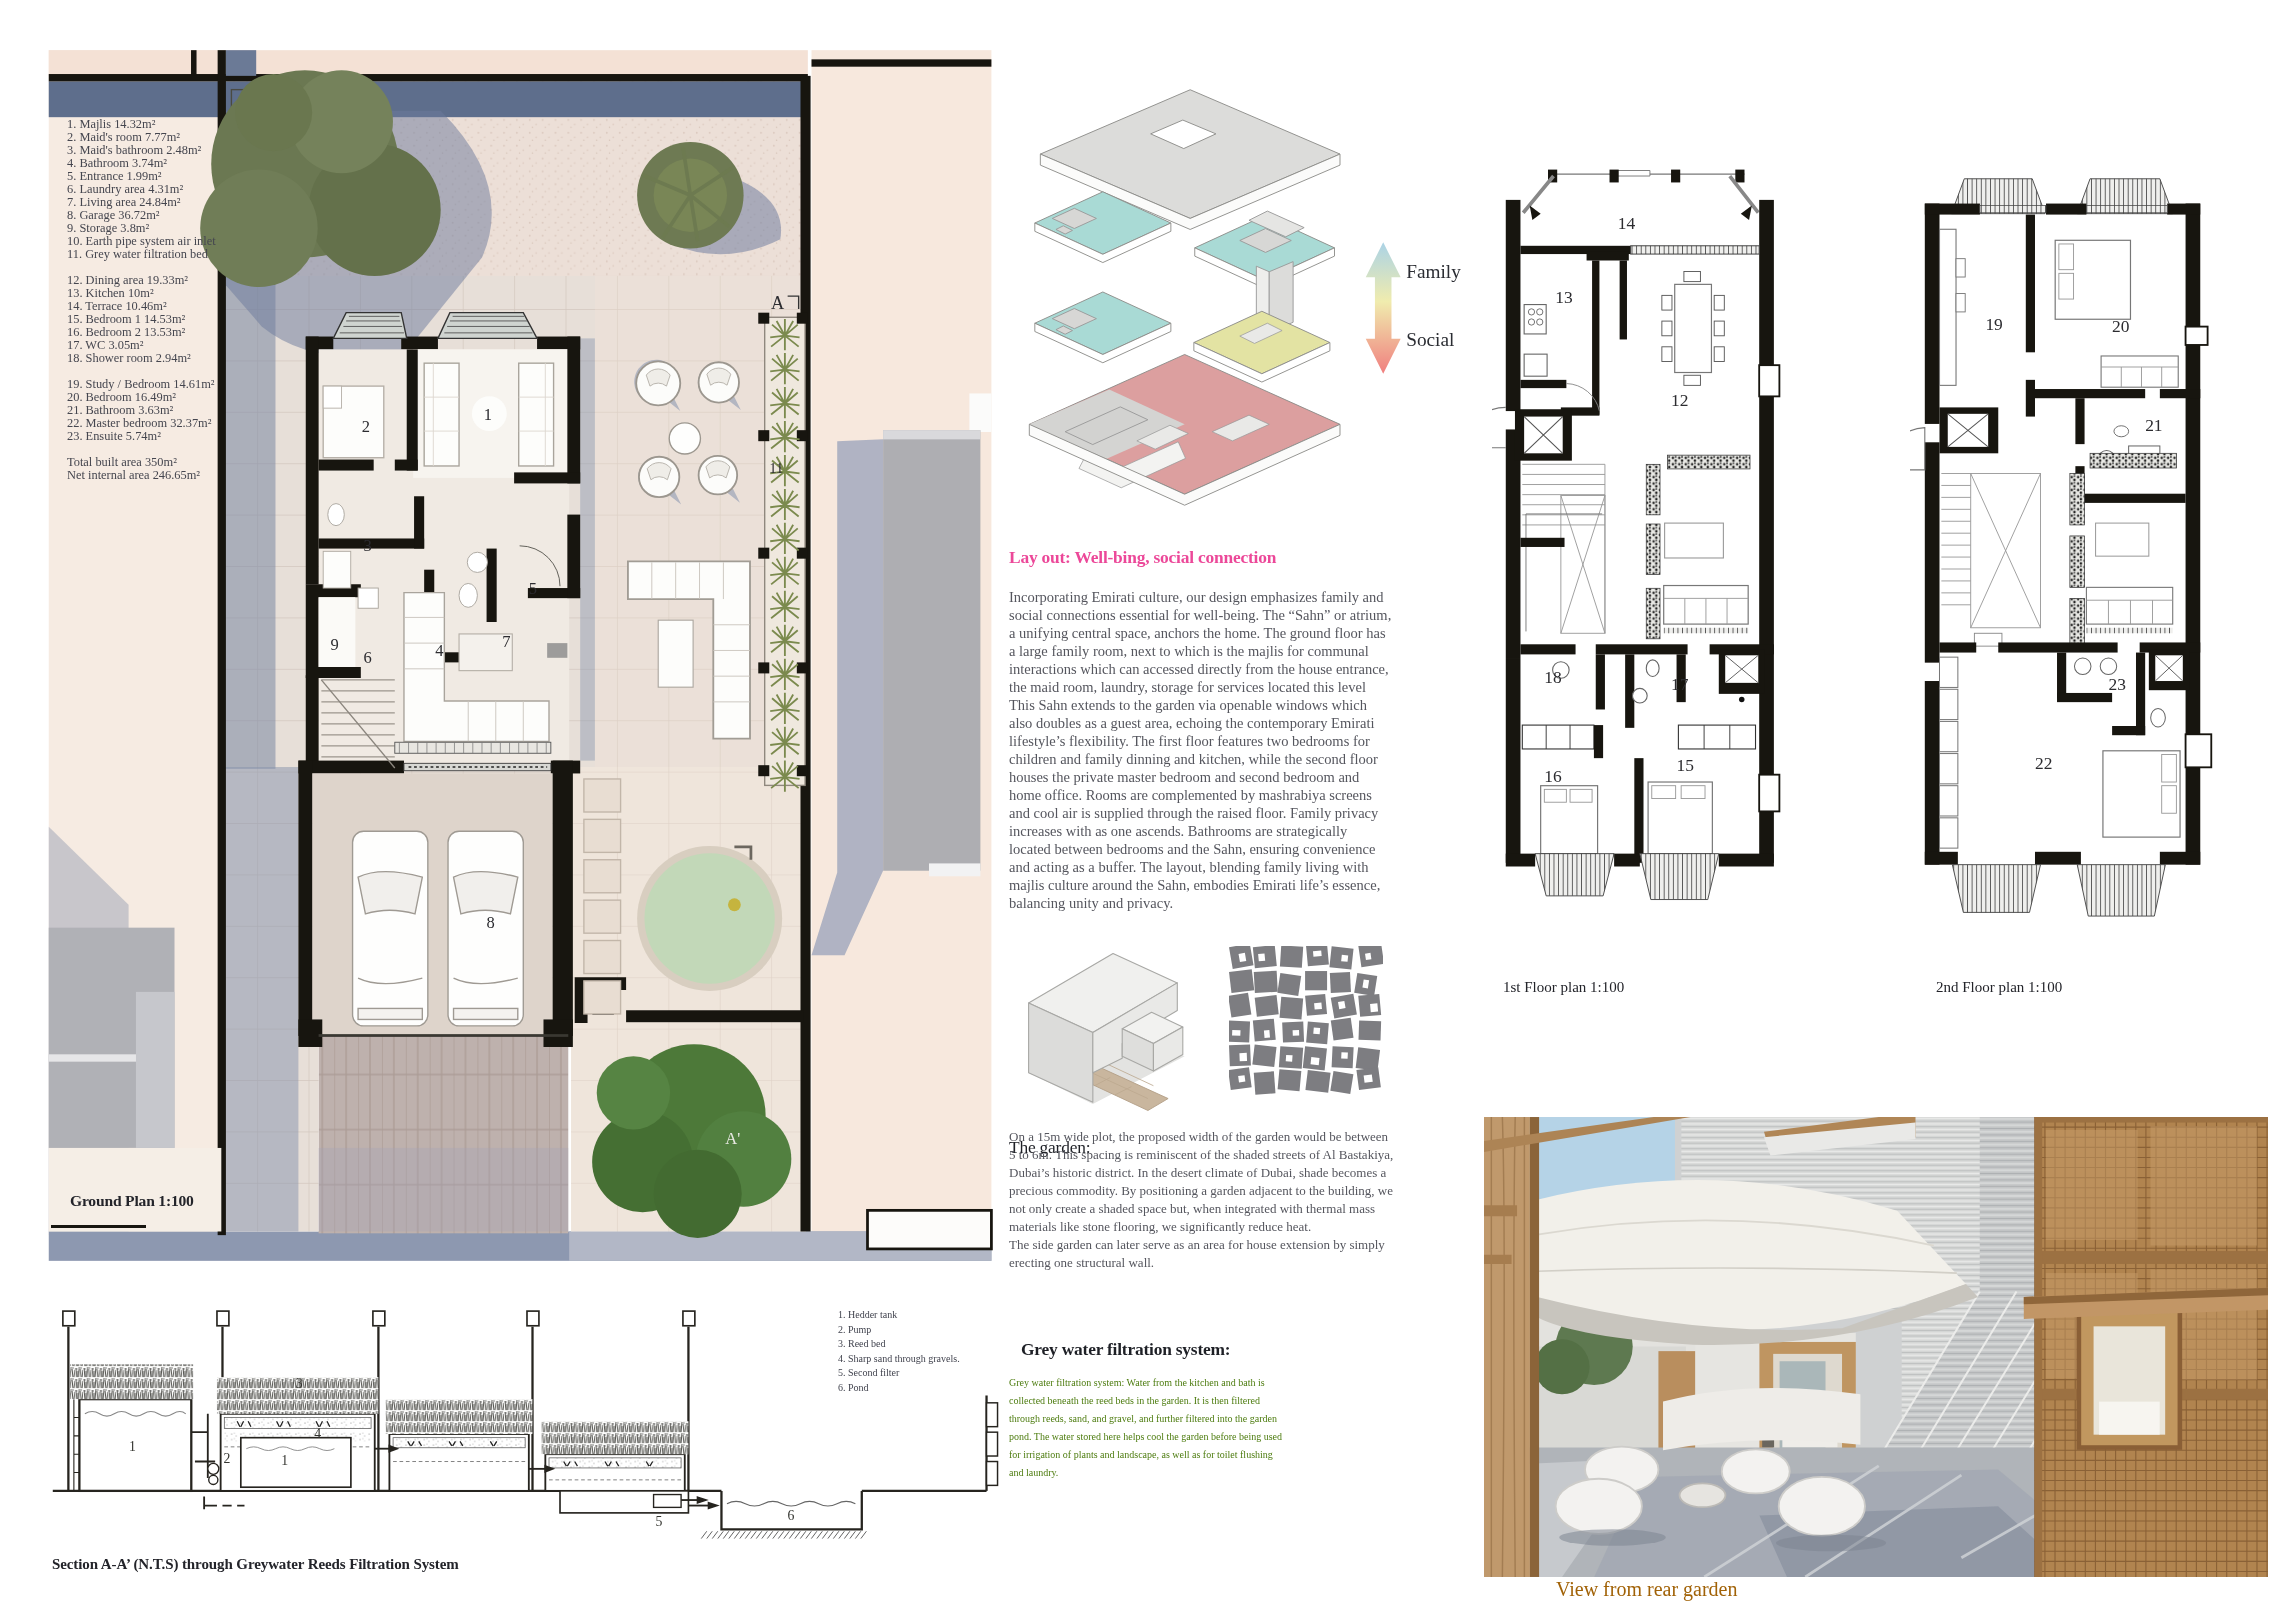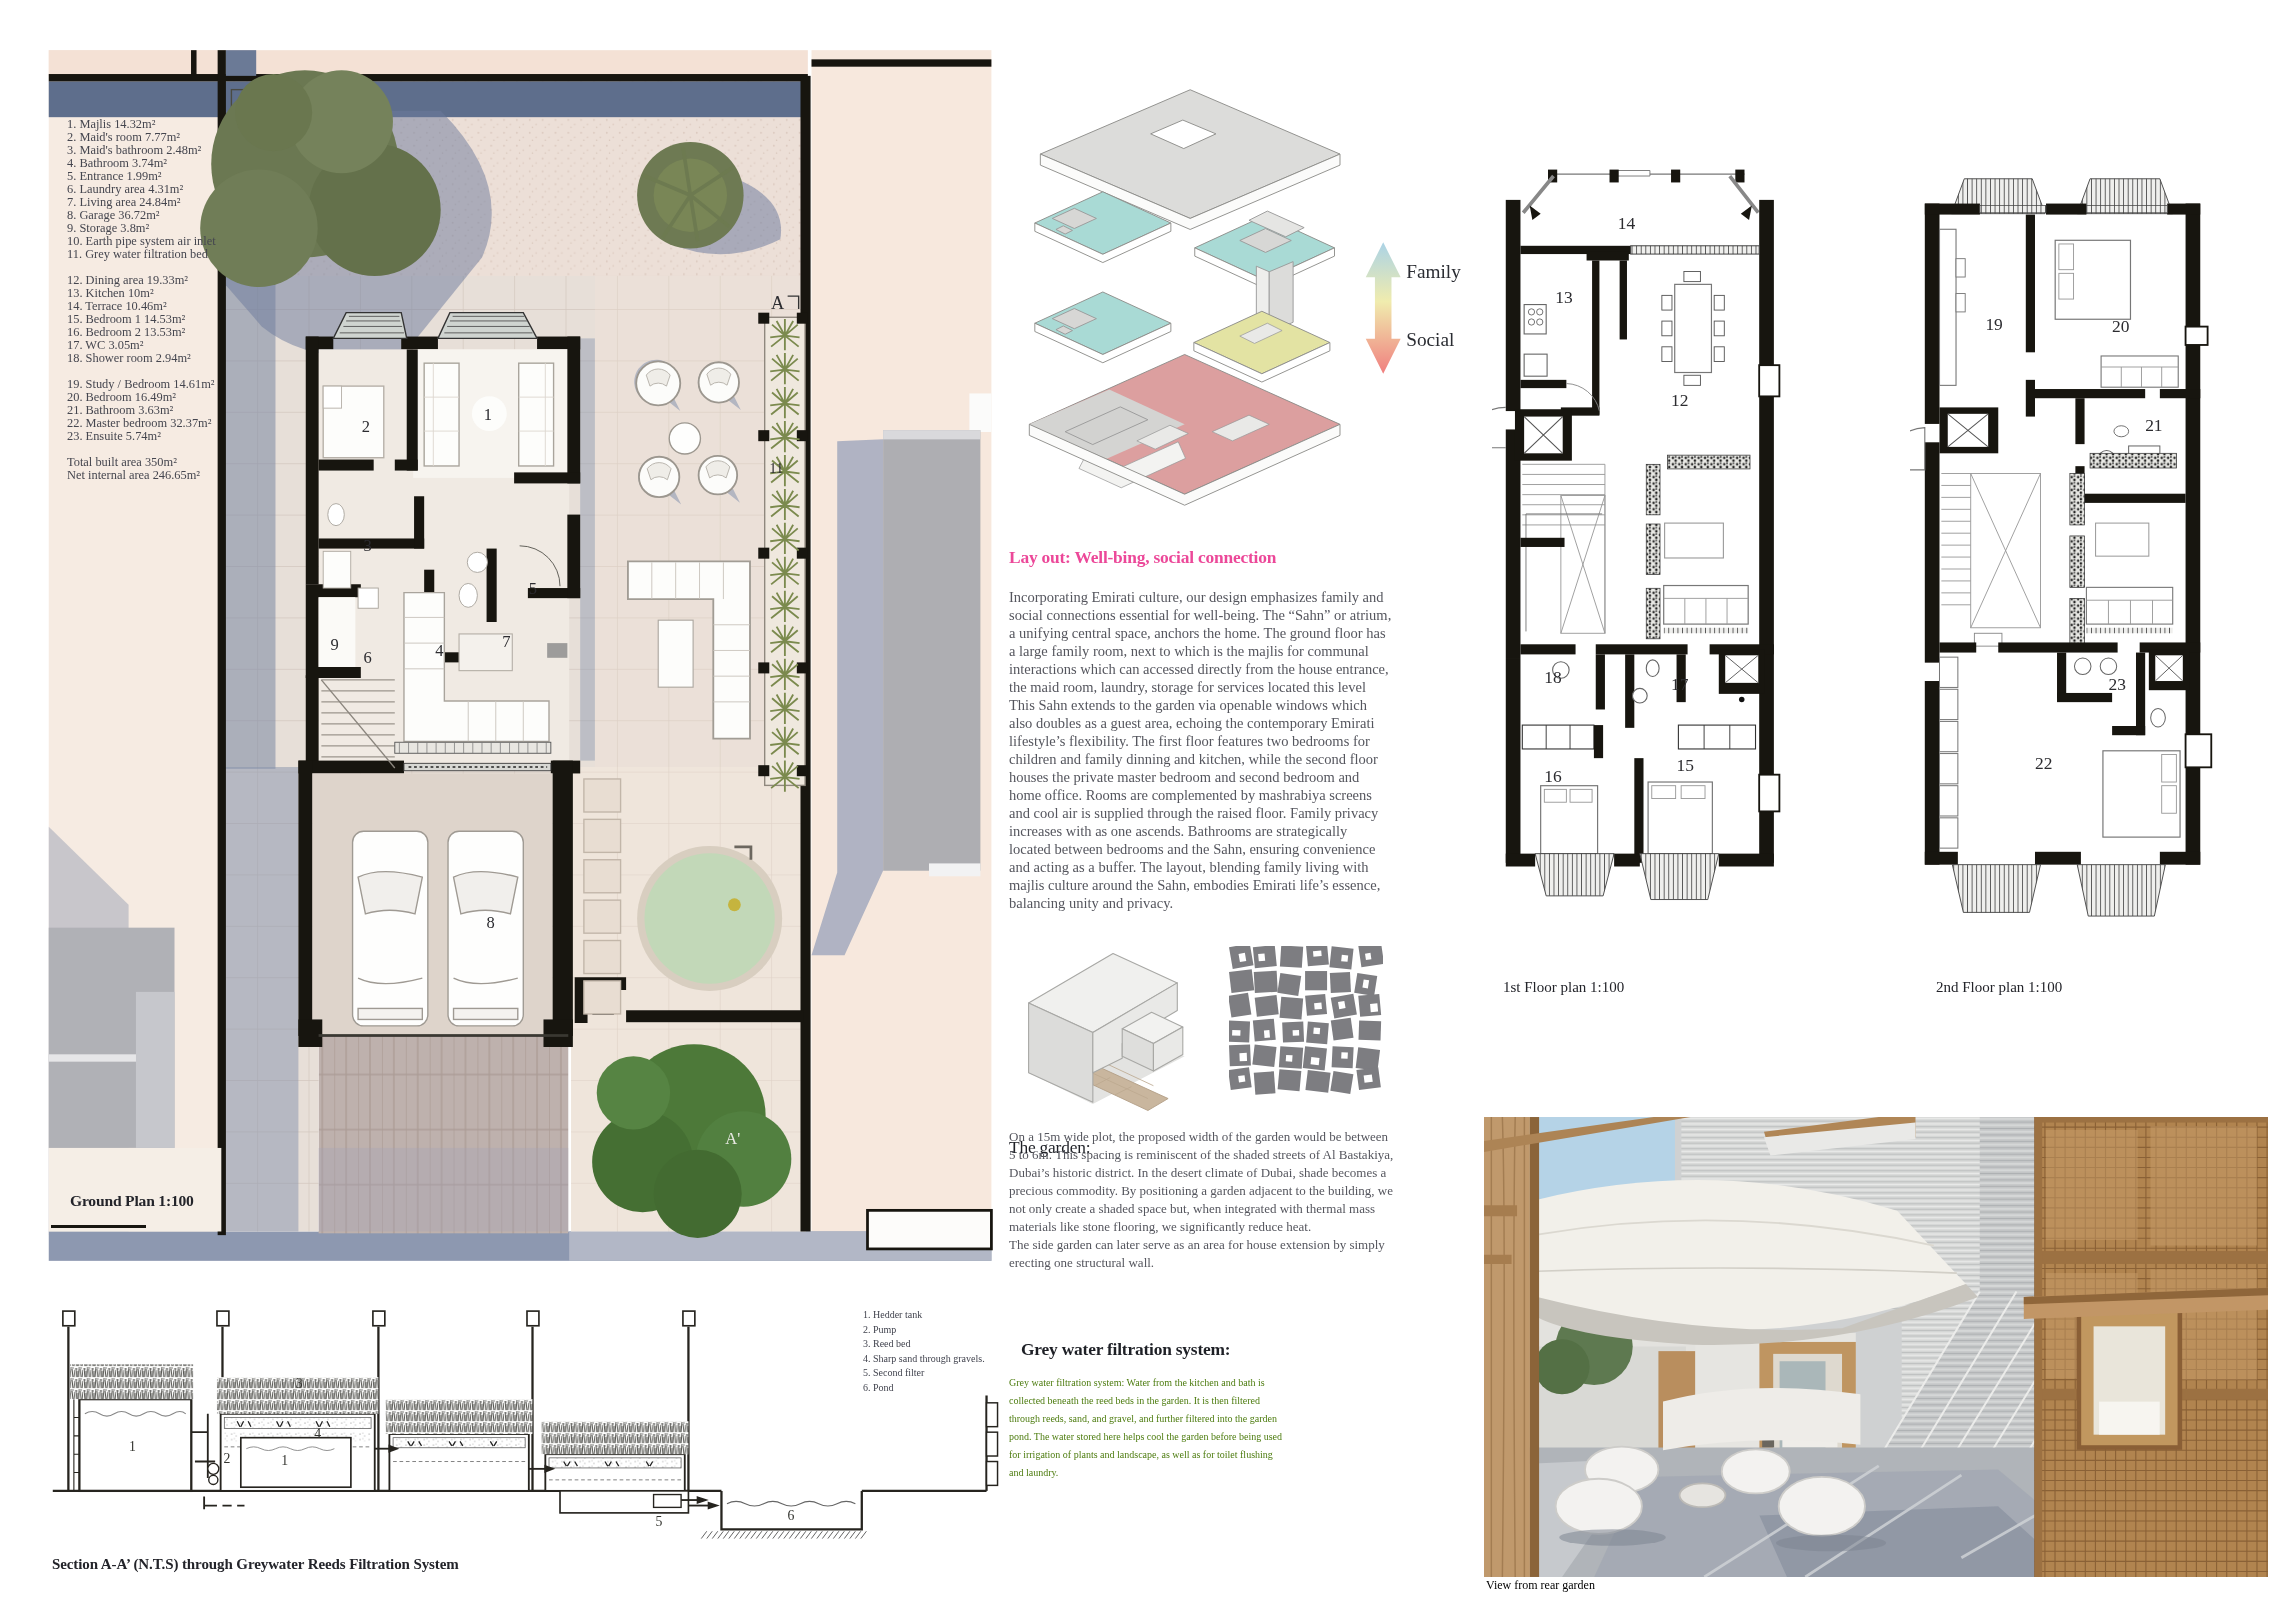--- a/index.html
+++ b/index.html
@@ -617,25 +617,25 @@
 collected beneath the reed beds in the garden. It is then filtered
 through reeds, sand, and gravel, and further filtered into the garden
 pond. The water stored here helps cool the garden before being used
 for irrigation of plants and landscape, as well as for toilet flushing
 and laundry.</div>
 
 <div class="txt" style="left:1503px;top:979px;font-size:15px;color:#23242a;">1st Floor plan 1:100</div>
 
 <div class="txt" style="left:1936px;top:979px;font-size:15px;color:#23242a;">2nd Floor plan 1:100</div>
 
-<div class="txt" style="left:1486px;top:1578px;font-size:12px;color:#000000;">View from rear garden</div>
+<div class="txt" style="left:1556px;top:1578px;font-size:20px;color:#a16207;">View from rear garden</div>
 
 <div class="txt" style="left:52px;top:1556px;font-size:15px;font-weight:bold;letter-spacing:-0.1px;color:#23242a;">Section A-A’ (N.T.S) through Greywater Reeds Filtration System</div>
 
-<div class="txt" style="left:838px;top:1308px;font-size:10px;line-height:14.6px;color:#41434e;margin-left:25px;">1. Hedder tank
+<div class="txt" style="left:838px;top:1308px;font-size:10px;line-height:14.6px;color:#41434e;">1. Hedder tank
 2. Pump
 3. Reed bed
 4. Sharp sand through gravels.
 5. Second filter
 6. Pond</div>
 <svg class="abs" style="left:1492px;top:165px" width="303" height="808" viewBox="1625 180 330 880" xmlns="http://www.w3.org/2000/svg">
 <defs>
         <pattern id="hatchv" width="5" height="8" patternUnits="userSpaceOnUse">
           <rect width="5" height="8" fill="#efefed"></rect>
           <path d="M2.5 0 V8" stroke="#555" stroke-width="1"></path>

